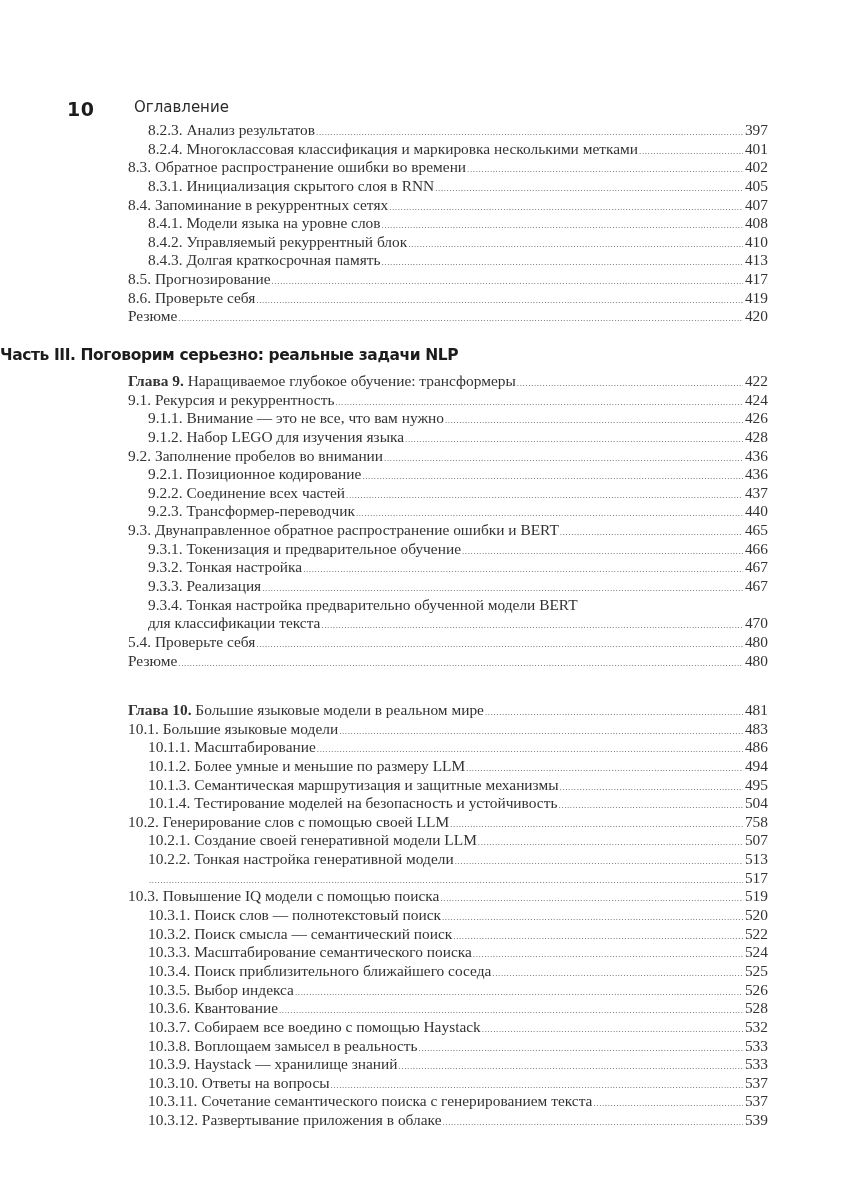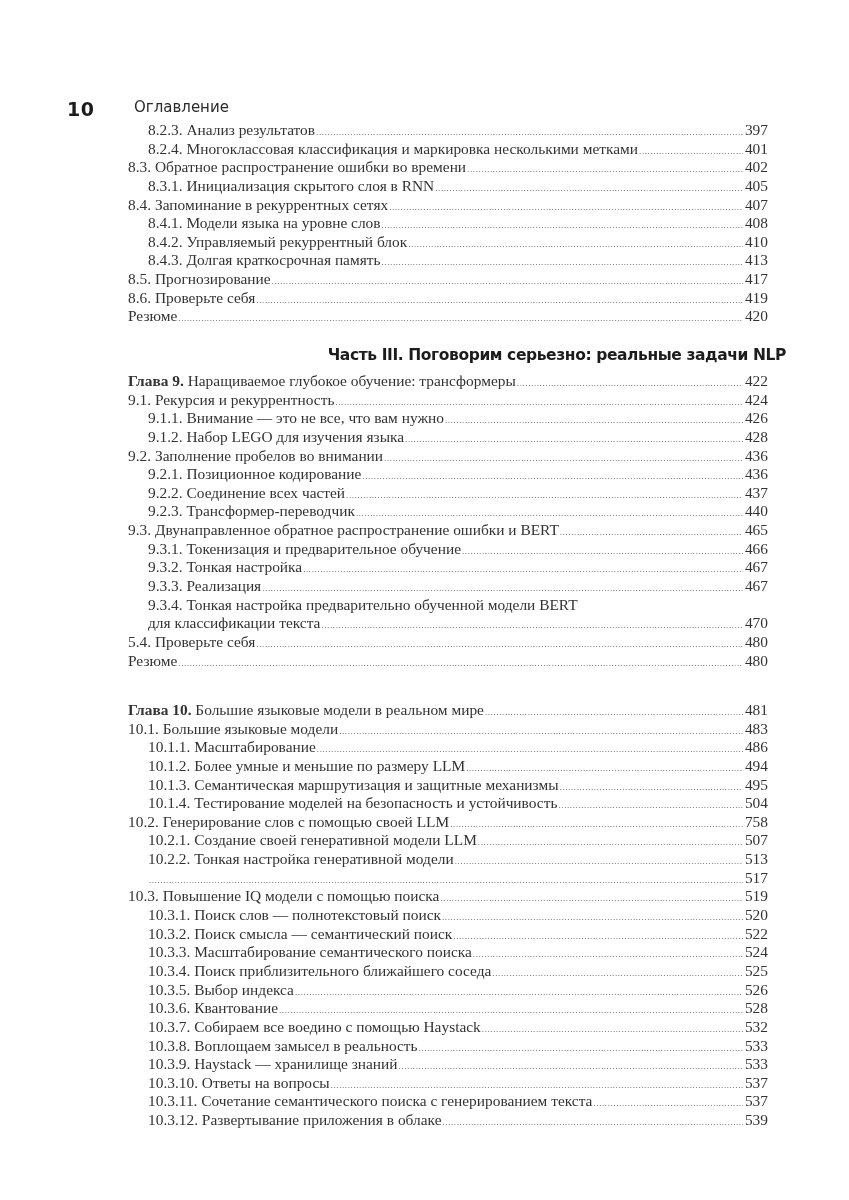--- a/index.html
+++ b/index.html
@@ -11,21 +11,21 @@
   .toc-block-1 { top: 121px; }
   .toc-block-2 { top: 372px; }
   .toc-block-3 { top: 701px; }
   .row { height: 18.65px; line-height: 18.65px; display: flex; align-items: baseline; white-space: nowrap; margin-left: 40px; }
   .row.ind { padding-left: 20px; }
   .row .t { flex: 0 0 auto; }
   .row .lead { flex: 1 1 auto; overflow: hidden; margin: 0 2px 0 1px; }
   .row .lead::after { content: "........................................................................................................................................................................................................................................................................................................................................"; font-size: 9px; letter-spacing: 0.6px; color: #444; }
   .row .p { flex: 0 0 auto; }
   .row .b { font-weight: bold; }
-  .part-heading { position: absolute; left: 0; width: 756px; top: 346px; text-align: right; font-family: "DejaVu Sans", sans-serif; font-weight: bold; font-size: 15.5px; color: #1c1c1c; letter-spacing: -0.4px; padding-left: 30px; }
+  .part-heading { position: absolute; left: 0; width: 756px; top: 346px; text-align: left; font-family: "DejaVu Sans", sans-serif; font-weight: bold; font-size: 15.5px; color: #1c1c1c; letter-spacing: -0.4px; }
 </style>
 </head>
 <body>
 
 <div class="page-header">
   <span class="page-num">10</span>
   <span class="page-title">Оглавление</span>
 </div>
 
 <div class="toc toc-block-1" id="block1">

